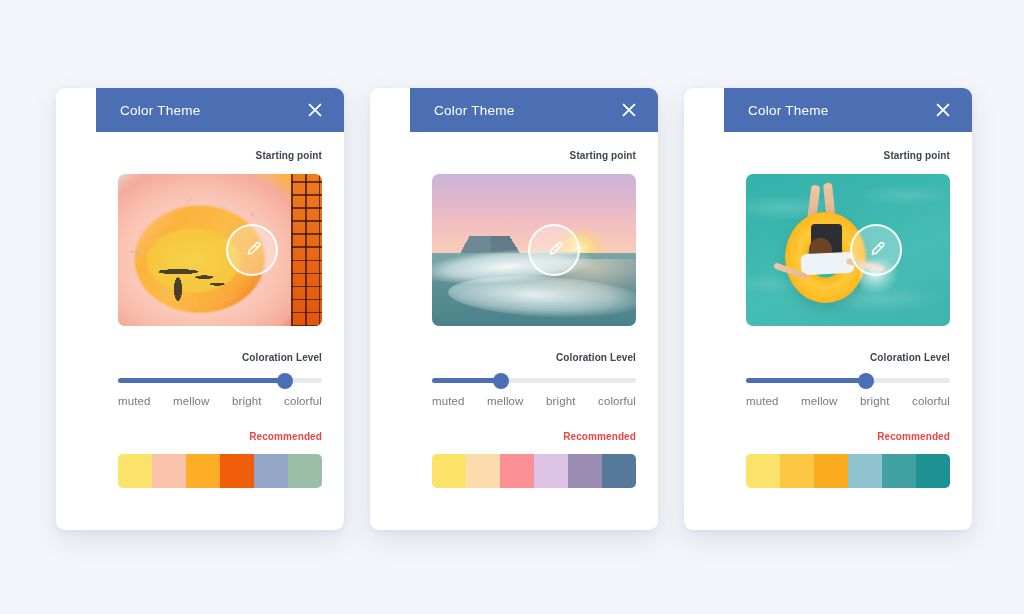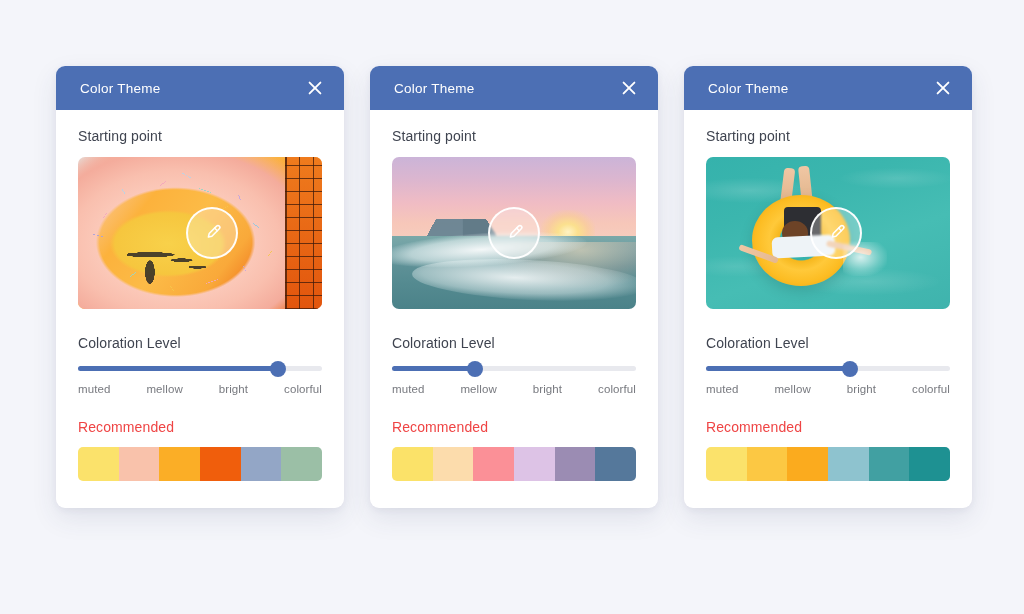--- a/index.html
+++ b/index.html
@@ -18,27 +18,28 @@
 
   .stage {
     position: relative;
     width: 1024px;
     height: 614px;
   }
 
   
   .card {
     position: absolute;
-    top: 66px;
+    top: 88px;
     width: 288px;
     background: #ffffff;
     border-radius: 9px;
     box-shadow: 0 10px 26px rgba(47, 58, 97, .10),
                 0 2px 7px rgba(47, 58, 97, .06);
     overflow: hidden;
+    padding-left: 40px;
   }
   .card.c1 { left: 56px;  height: 442px; }
   .card.c2 { left: 370px; height: 442px; }
   .card.c3 { left: 684px; height: 442px; }
 
   
   .card-header {
     height: 44px;
     background: #4c6fb4;
     display: flex;
@@ -56,24 +57,25 @@
     width: 22px; height: 22px;
     display: flex; align-items: center; justify-content: center;
     cursor: pointer;
   }
   .close-btn svg { display: block; }
 
   
   .card-body { padding: 18px 22px 20px 22px; }
 
   .section-label {
-    font-size: 14px;
-    font-weight: 400;
+    font-size: 10px;
+    font-weight: 700;
     color: #3f4450;
     letter-spacing: .1px;
+    text-align: right;
   }
   .section-label.recommended { color: #ef4444; }
 
   
   .preview {
     position: relative;
     margin-top: 13px;
     height: 152px;
     border-radius: 7px;
     overflow: hidden;

